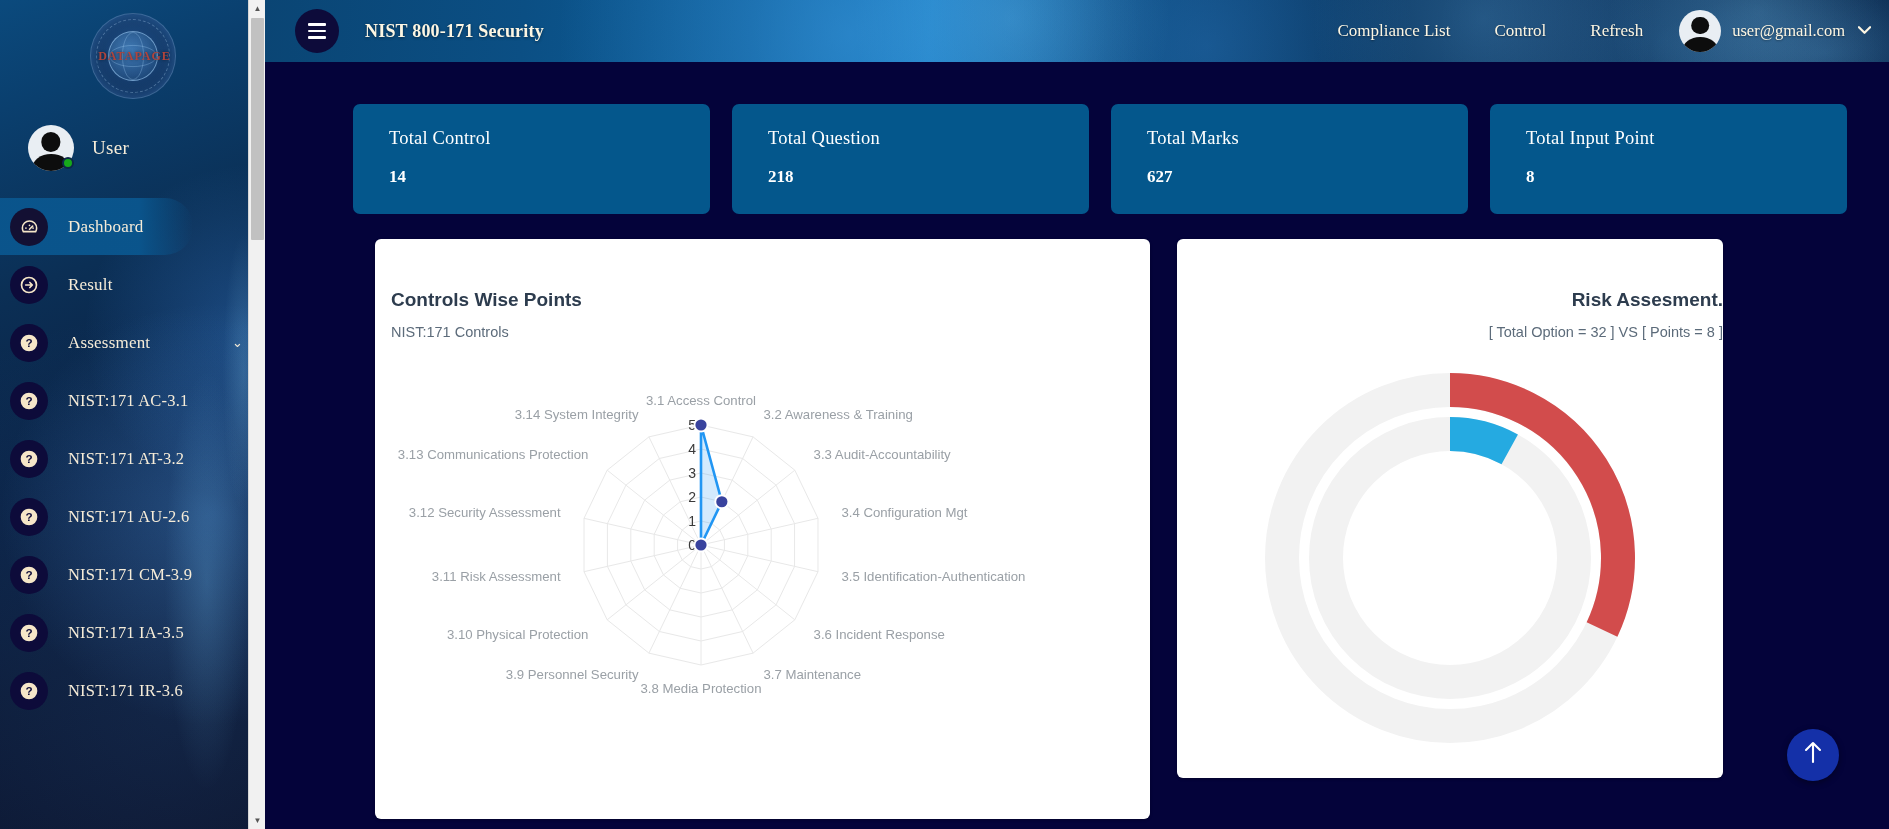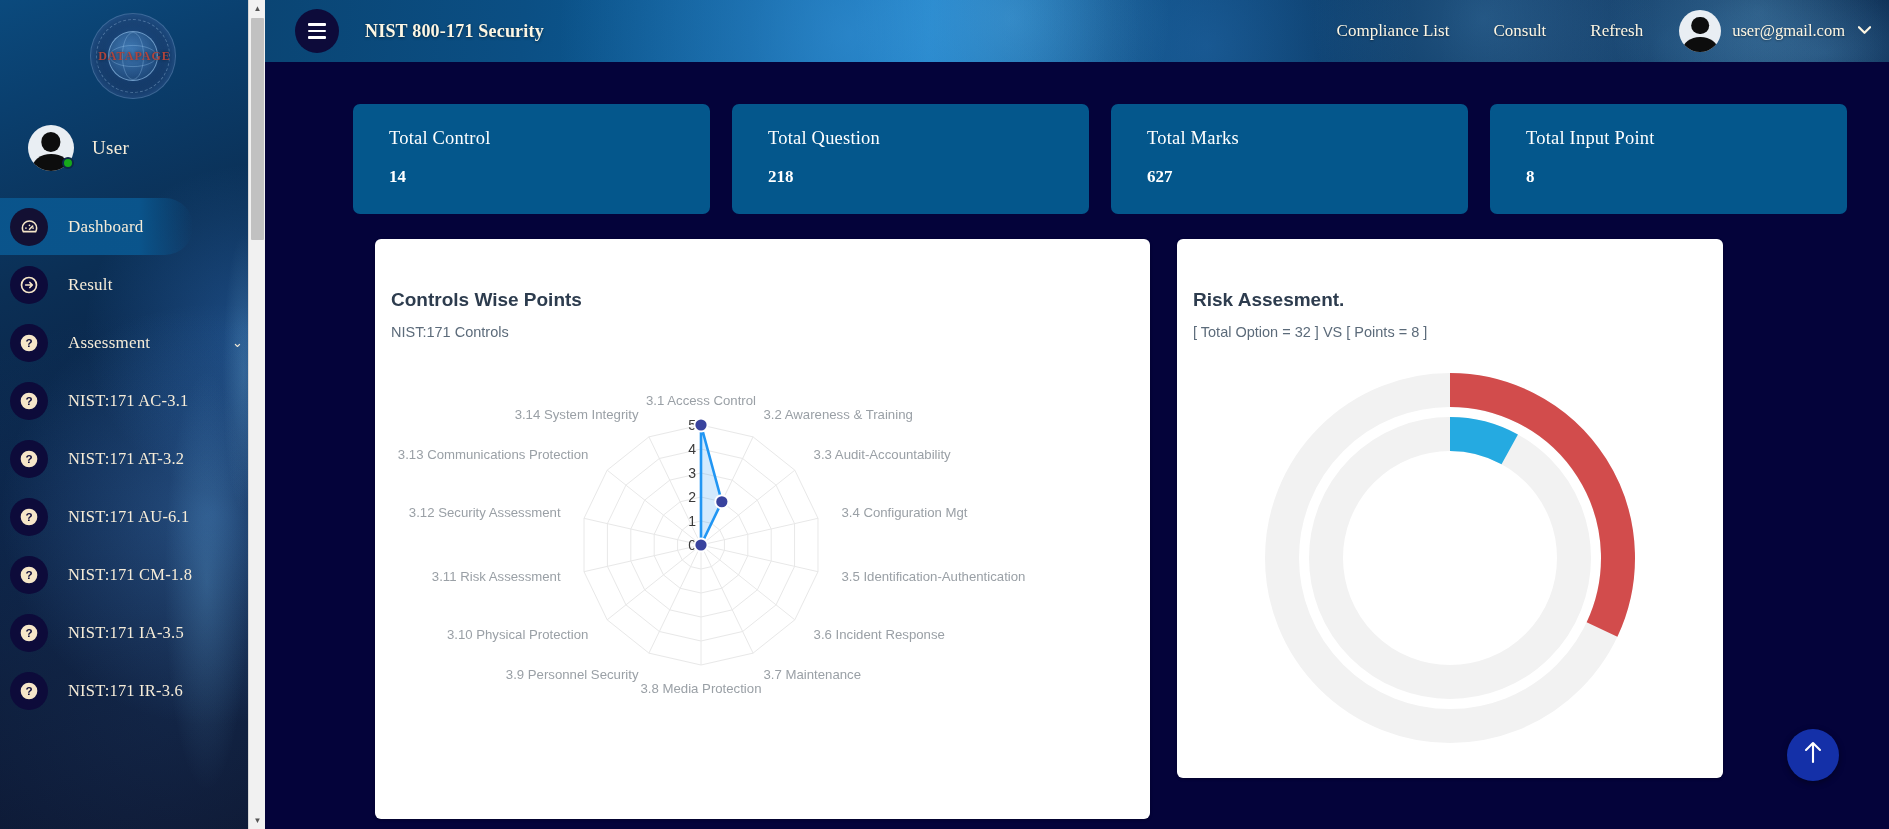--- a/index.html
+++ b/index.html
@@ -219,21 +219,21 @@
     padding: 25px 32px 0 110px;
   }
   .panel{
     background:#fff;
     border-radius:6px;
     box-shadow:0 1px 3px rgba(0,0,0,.25);
     overflow:hidden;
     position:relative;
   }
   .panel.left{ flex:0 0 775px; height:580px; }
-  .panel.right{ flex:0 0 546px; height:539px; }
+  .panel.right{ flex:0 0 546px; height:539px;text-align:right; }
   .panel h3{
     font-family:"Liberation Sans", sans-serif;
     font-size:19px; color:#2d3c4e; font-weight:bold;
     padding: 14px 0 0 16px;
     margin-top: 36px;
   }
   .panel .sub{
     font-family:"Liberation Sans", sans-serif;
     font-size:14.5px; color:#5c6b7a;
     padding: 13px 0 0 16px;
@@ -347,31 +347,31 @@
         <span class="sb-label">NIST:171 AT-3.2</span>
       </div>
 
       <div class="sb-item small">
         <span class="sb-ico">
           <svg width="20" height="20" viewBox="0 0 24 24" aria-hidden="true">
               <circle cx="12" cy="12" r="10" fill="#f6e6c8"></circle>
               <text x="12" y="17" text-anchor="middle" font-size="14" font-family="Liberation Sans, sans-serif" font-weight="bold" fill="#0d0b3a">?</text>
             </svg>
         </span>
-        <span class="sb-label">NIST:171 AU-6.1</span>
+        <span class="sb-label">NIST:171 AU-2.6</span>
       </div>
 
       <div class="sb-item small">
         <span class="sb-ico">
           <svg width="20" height="20" viewBox="0 0 24 24" aria-hidden="true">
               <circle cx="12" cy="12" r="10" fill="#f6e6c8"></circle>
               <text x="12" y="17" text-anchor="middle" font-size="14" font-family="Liberation Sans, sans-serif" font-weight="bold" fill="#0d0b3a">?</text>
             </svg>
         </span>
-        <span class="sb-label">NIST:171 CM-1.8</span>
+        <span class="sb-label">NIST:171 CM-3.9</span>
       </div>
 
       <div class="sb-item small">
         <span class="sb-ico">
           <svg width="20" height="20" viewBox="0 0 24 24" aria-hidden="true">
               <circle cx="12" cy="12" r="10" fill="#f6e6c8"></circle>
               <text x="12" y="17" text-anchor="middle" font-size="14" font-family="Liberation Sans, sans-serif" font-weight="bold" fill="#0d0b3a">?</text>
             </svg>
         </span>
         <span class="sb-label">NIST:171 IA-3.5</span>
@@ -401,21 +401,21 @@
     <header class="topbar">
       <div class="burger">
         <span></span>
           <span></span>
           <span></span>
       </div>
       <div class="brand">NIST 800-171 Security</div>
 
       <nav class="topnav">
         <a href="#">Compliance List</a>
-        <a href="#">Consult</a>
+        <a href="#">Control</a>
         <a href="#">Refresh</a>
         <div class="topuser">
           <div class="avatar">
             <div class="head"></div>
             <div class="body"></div>
           </div>
           <span class="email">user@gmail.com</span>
           <span class="caret">
             <svg width="13" height="9" viewBox="0 0 14 9" aria-hidden="true">
                 <path d="M1 1l6 6 6-6" fill="none" stroke="#fdf6e3" stroke-width="2.4" stroke-linecap="round" stroke-linejoin="round"></path>

